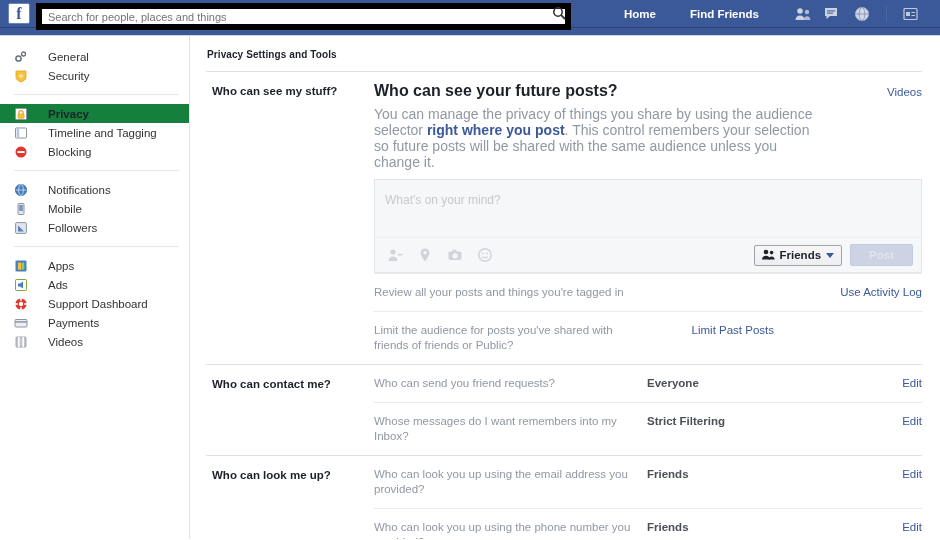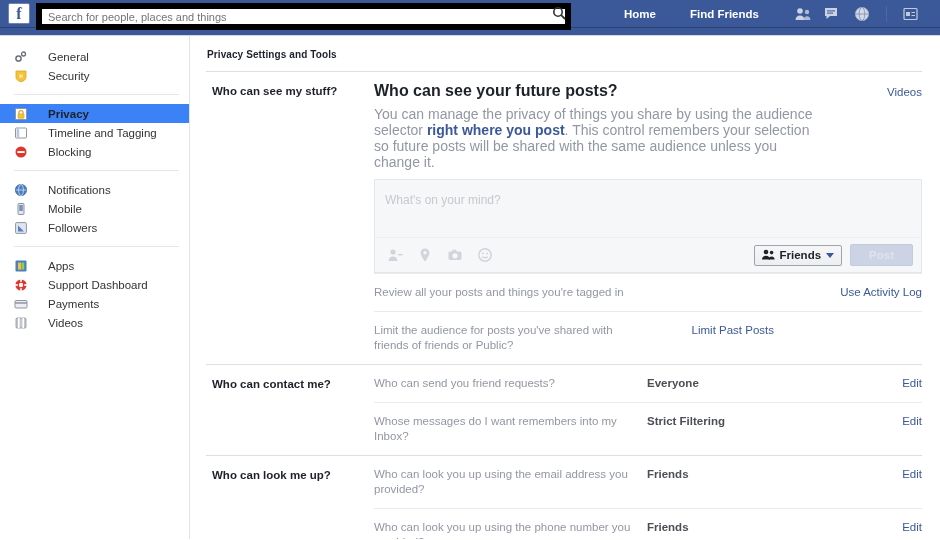--- a/index.html
+++ b/index.html
@@ -119,21 +119,21 @@
     padding: 0 6px 0 14px;
     gap: 20px;
     cursor: pointer;
   }
   .side-item .lbl {
     font-size: 11.5px;
     color: #333333;
     white-space: nowrap;
   }
   .side-item.active {
-    background: #3b82f6;
+    background: #15803d;
   }
   .side-item.active .lbl {
     font-weight: bold;
     color: #1d2129;
   }
   .side-ico {
     width: 14px; height: 14px;
     flex: 0 0 14px;
     display: flex; align-items: center; justify-content: center;
   }
@@ -456,20 +456,29 @@
             <rect x="1.5" y="1.5" width="11" height="11" rx="1" fill="#4a7fc1"></rect>
             <rect x="4" y="3.6" width="3.2" height="7" fill="#f5c33b"></rect>
             <rect x="7.6" y="3.6" width="2.6" height="7" fill="#8fd14f"></rect>
           </svg>
         </span>
         <span class="lbl">Apps</span>
       </div>
       <div class="side-item">
         <span class="side-ico">
           <svg width="14" height="14" viewBox="0 0 14 14">
+            <rect x="1.5" y="1.5" width="11" height="11" rx="1" fill="#fff" stroke="#7aa93c" stroke-width="1"></rect>
+            <path d="M4 5.5h2l3-2v7l-3-2H4z" fill="#4a7fc1"></path>
+          </svg>
+        </span>
+        <span class="lbl">Ads</span>
+      </div>
+      <div class="side-item">
+        <span class="side-ico">
+          <svg width="14" height="14" viewBox="0 0 14 14">
             <circle cx="7" cy="7" r="5.6" fill="#e0372c"></circle>
             <circle cx="7" cy="7" r="2.2" fill="#ffffff"></circle>
             <rect x="6.2" y="0.8" width="1.6" height="3" fill="#ffffff"></rect>
             <rect x="6.2" y="10.2" width="1.6" height="3" fill="#ffffff"></rect>
             <rect x="0.8" y="6.2" width="3" height="1.6" fill="#ffffff"></rect>
             <rect x="10.2" y="6.2" width="3" height="1.6" fill="#ffffff"></rect>
           </svg>
         </span>
         <span class="lbl">Support Dashboard</span>
       </div>

